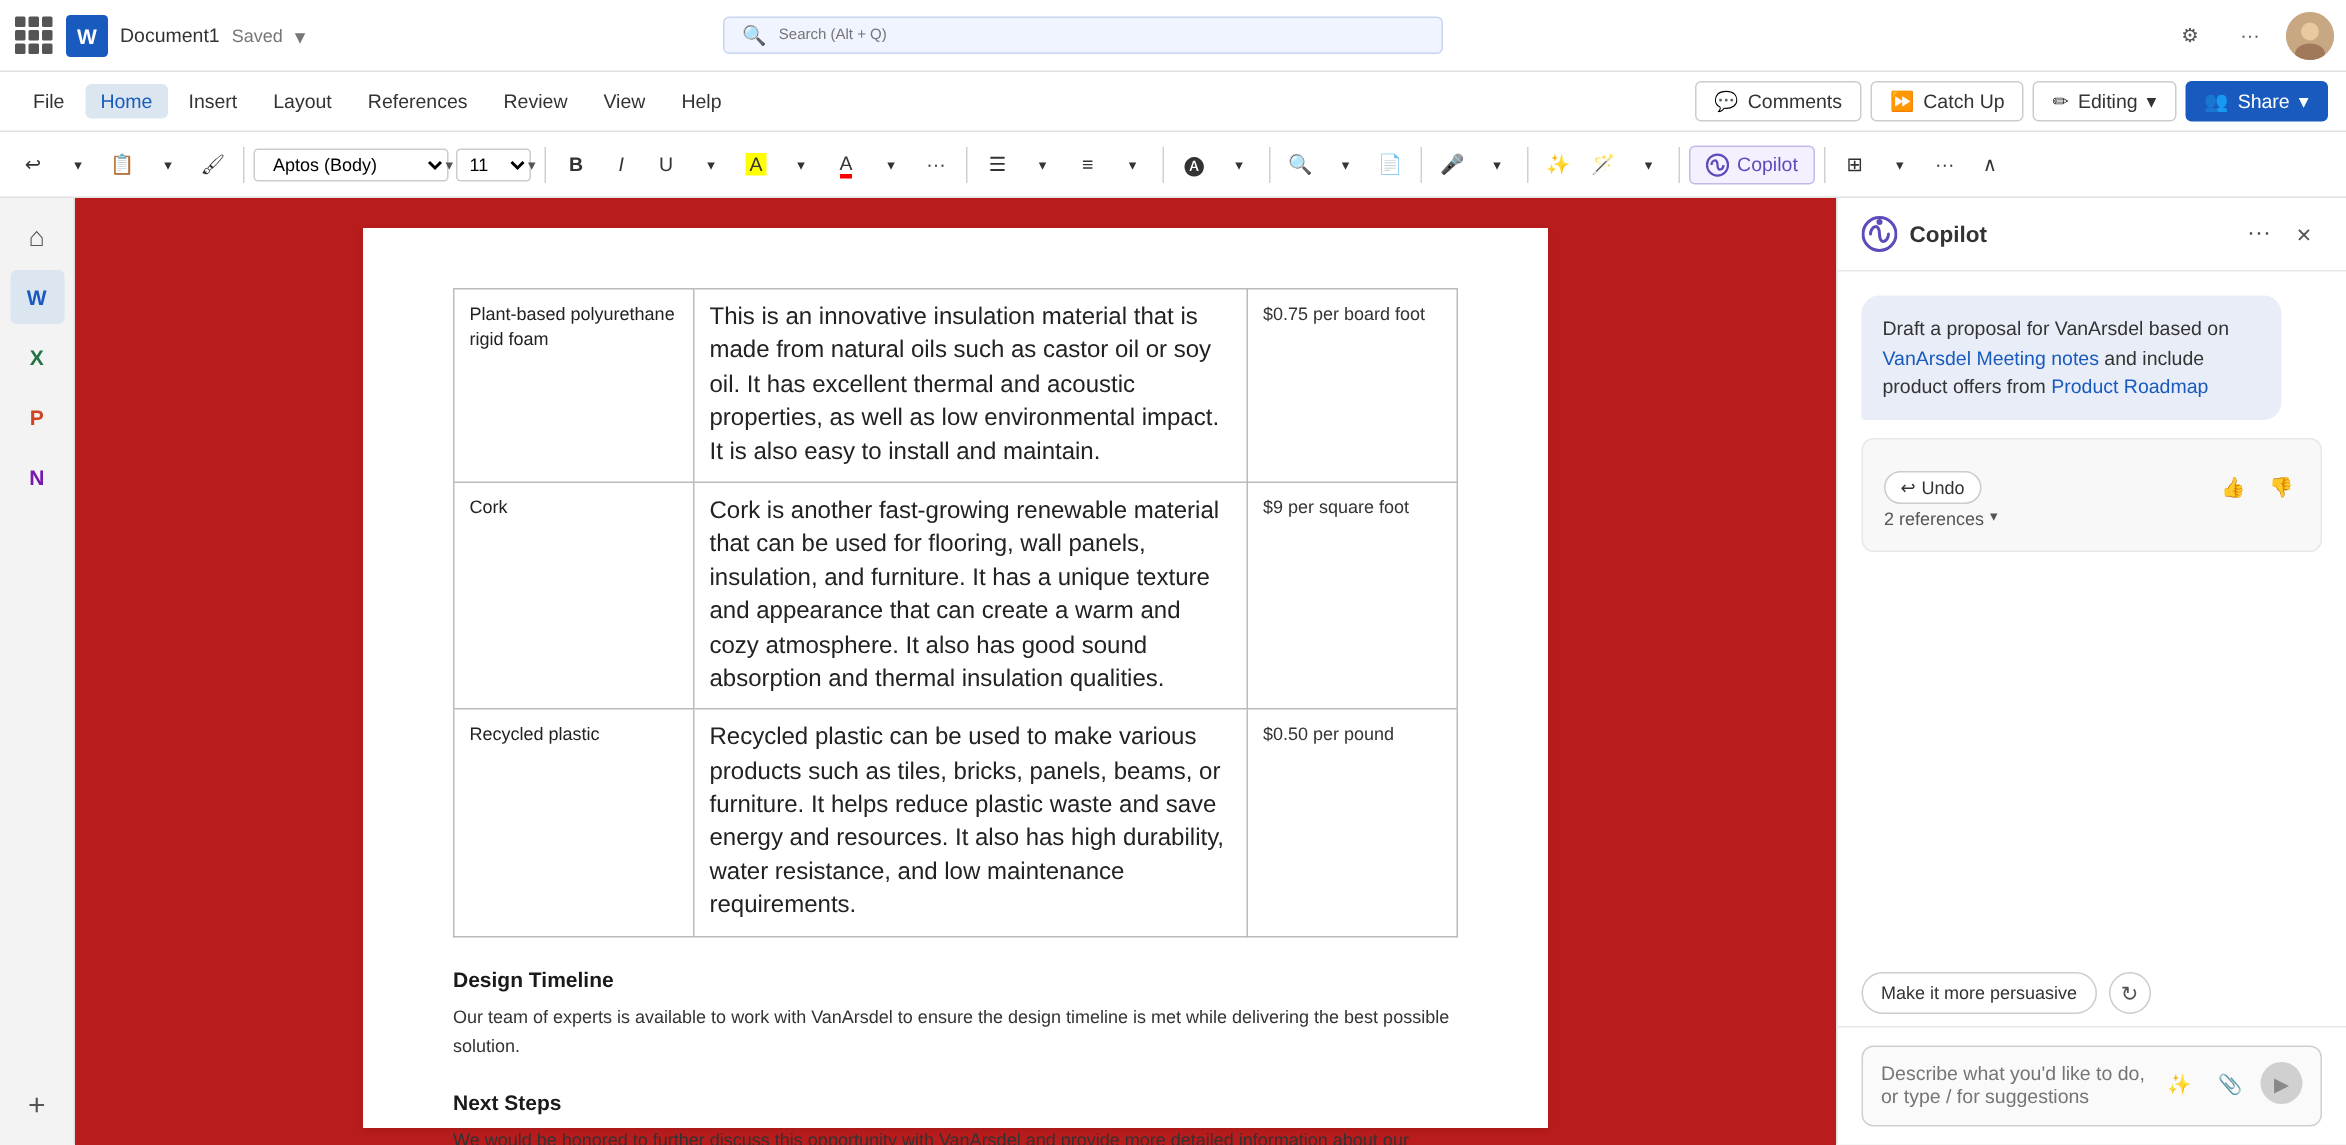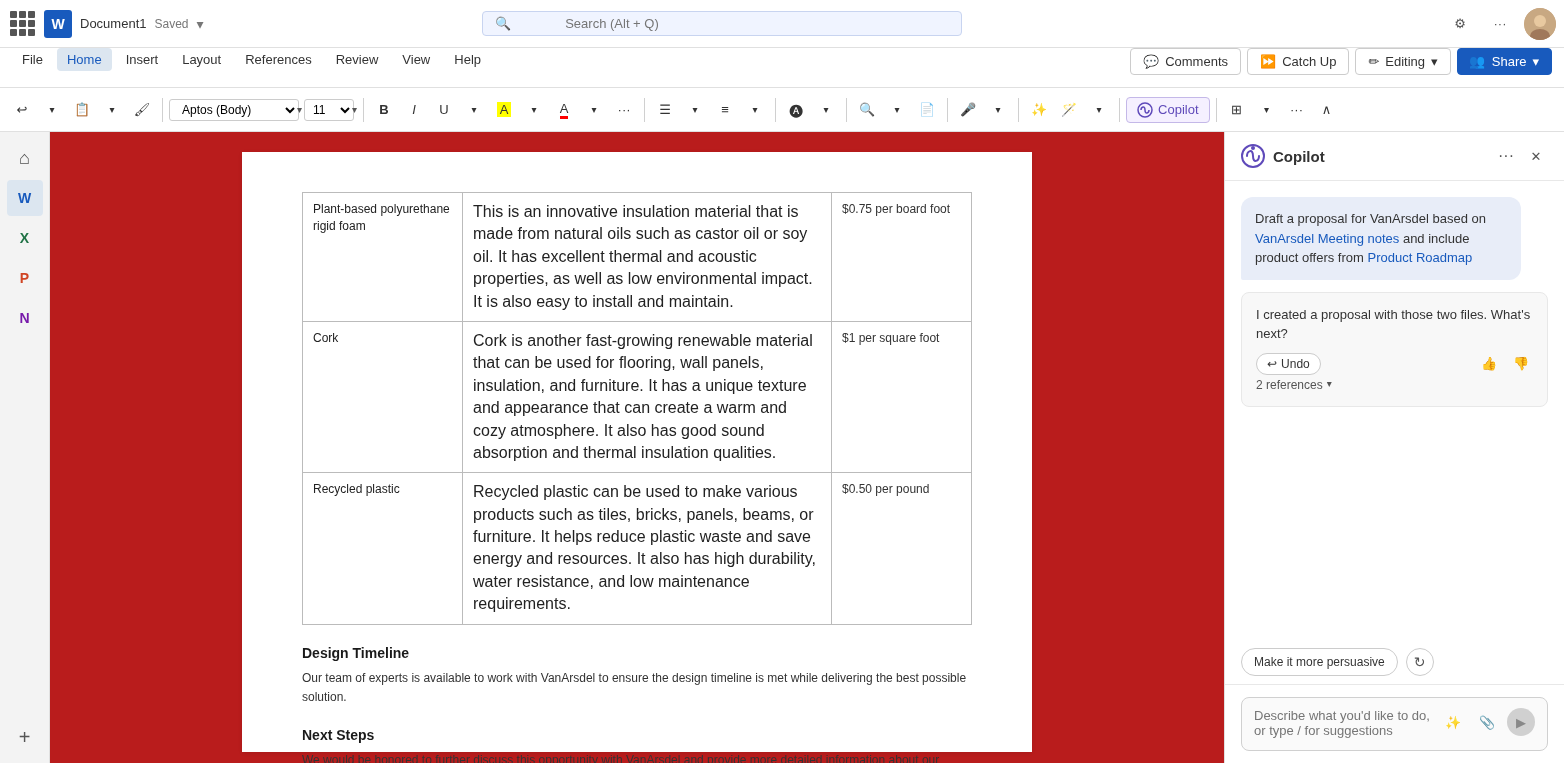--- a/index.html
+++ b/index.html
@@ -11,28 +11,28 @@
       border-bottom: 1px solid #e0e0e0; padding: 0 8px; gap: 8px;
     }
     .title-bar-left { display: flex; align-items: center; gap: 8px; min-width: 200px; }
     .waffle-icon { width: 28px; height: 28px; display: flex; align-items: center; justify-content: center; cursor: pointer; }
     .waffle-grid { display: grid; grid-template-columns: repeat(3,7px); gap: 2px; }
     .waffle-dot { width: 7px; height: 7px; background: #555; border-radius: 1px; }
     .word-logo { width: 28px; height: 28px; background: #185ABD; border-radius: 3px; display: flex; align-items: center; justify-content: center; color: white; font-weight: bold; font-size: 14px; }
     .doc-title { font-size: 13px; color: #333; }
     .title-bar-search { flex: 1; display: flex; justify-content: center; }
     .search-box { display: flex; align-items: center; background: #f0f4ff; border: 1px solid #c8d4f0; border-radius: 4px; padding: 4px 12px; gap: 8px; width: 480px; cursor: text; }
-    .search-box input { border: none; background: transparent; outline: none; font-size: 13px; color: #333; width: 100%; margin-left: 46px; }
+    .search-box input { border: none; background: transparent; outline: none; font-size: 10px; color: #333; width: 100%; }
     .title-bar-right { display: flex; align-items: center; gap: 8px; min-width: 320px; justify-content: flex-end; }
     .icon-btn { width: 32px; height: 32px; display: flex; align-items: center; justify-content: center; cursor: pointer; border-radius: 4px; color: #555; }
     .avatar { width: 32px; height: 32px; border-radius: 50%; background: #c8a882; display: flex; align-items: center; justify-content: center; overflow: hidden; cursor: pointer; }
 
     
     .menu-bar {
-      display: flex; align-items: flex-start; height: 40px; background: #fff;
+      display: flex; align-items: center; height: 40px; background: #fff;
       border-bottom: 1px solid #e0e0e0; padding: 0 12px; gap: 4px;
     }
     .menu-item { padding: 4px 10px; border-radius: 4px; cursor: pointer; font-size: 13px; color: #333; }
     .menu-item.active { background: #dce6f0; color: #185ABD; }
     .menu-bar-right { margin-left: auto; display: flex; align-items: center; gap: 6px; }
     .action-btn { display: flex; align-items: center; gap: 6px; padding: 5px 12px; border-radius: 4px; cursor: pointer; font-size: 13px; border: 1px solid #ccc; background: #fff; color: #333; }
     .catchup-btn { background: #fff; border: 1px solid #ccc; }
     .editing-btn { background: #fff; border: 1px solid #ccc; }
     .share-btn { background: #185ABD; color: #fff; border: 1px solid #185ABD; border-radius: 4px; }
 
@@ -261,21 +261,21 @@
       <table class="doc-table">
         <tbody>
             <tr>
           <td>Plant-based polyurethane rigid foam</td>
           <td>This is an innovative insulation material that is made from natural oils such as castor oil or soy oil. It has excellent thermal and acoustic properties, as well as low environmental impact. It is also easy to install and maintain.</td>
           <td>$0.75 per board foot</td>
         </tr>
         <tr>
           <td>Cork</td>
           <td>Cork is another fast-growing renewable material that can be used for flooring, wall panels, insulation, and furniture. It has a unique texture and appearance that can create a warm and cozy atmosphere. It also has good sound absorption and thermal insulation qualities.</td>
-          <td>$1 per square foot</td>
+          <td>$9 per square foot</td>
         </tr>
         <tr>
           <td>Recycled plastic</td>
           <td>Recycled plastic can be used to make various products such as tiles, bricks, panels, beams, or furniture. It helps reduce plastic waste and save energy and resources. It also has high durability, water resistance, and low maintenance requirements.</td>
           <td>$0.50 per pound</td>
         </tr>
       </tbody>
         </table>
 
       <p class="section-heading">Design Timeline</p>
@@ -302,21 +302,20 @@
       </div>
     </div>
 
     <div class="copilot-body">
 
       <div class="chat-bubble-user">
         <span>Draft a proposal for VanArsdel based on </span><a href="#" class="chat-link">VanArsdel Meeting notes</a><span> and include product offers from </span><a href="#" class="chat-link">Product Roadmap</a>
       </div>
 
       <div class="chat-bubble-ai">
-        <p class="ai-response-text">I created a proposal with those two files. What's next?</p>
         <div class="ai-actions">
           <button class="undo-btn">
             <span>↩</span>
             <span>Undo</span>
           </button>
           <div style="flex:1"></div>
           <div class="thumb-btn">👍</div>
           <div class="thumb-btn">👎</div>
         </div>
         <div class="references-row">

